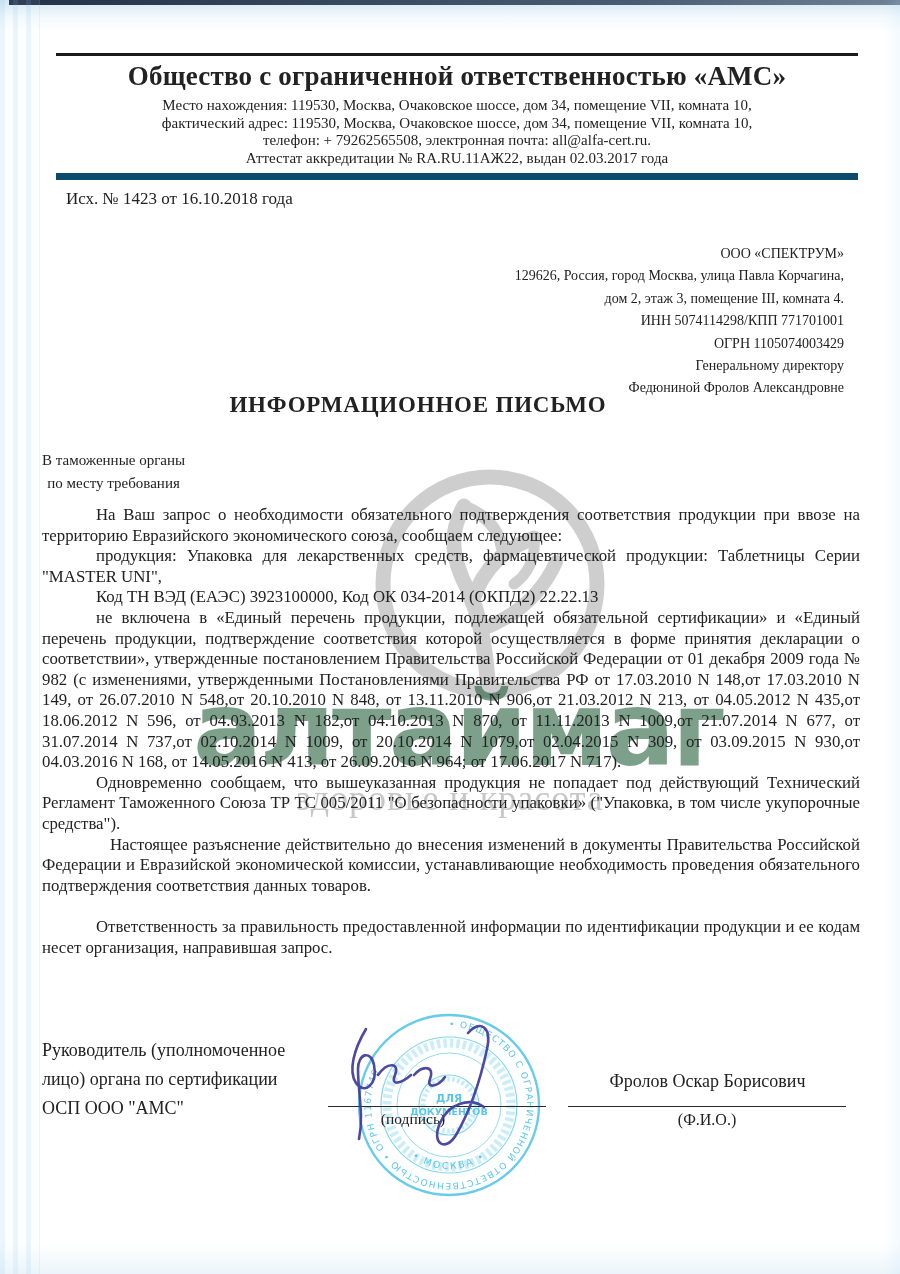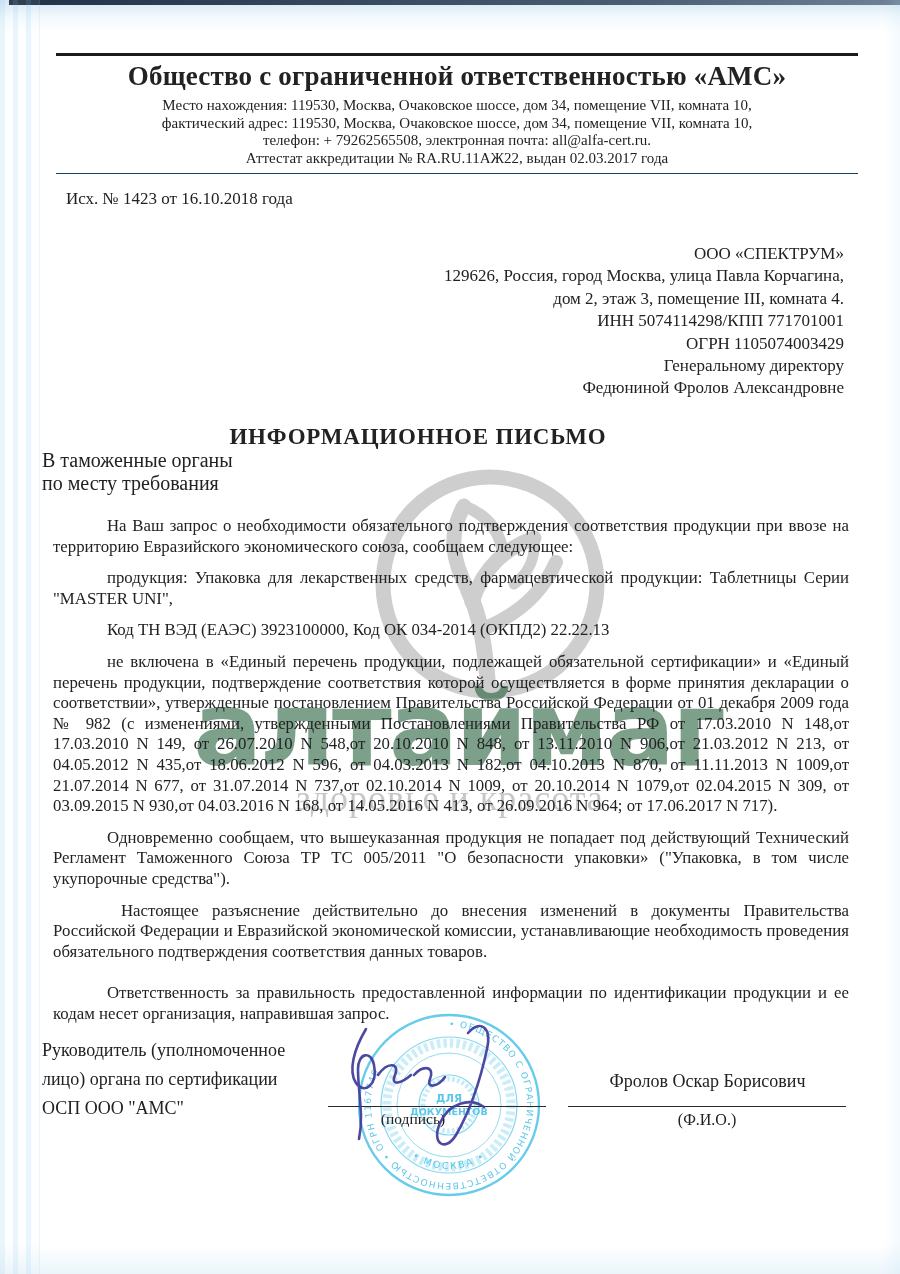--- a/index.html
+++ b/index.html
@@ -23,35 +23,35 @@
   .wm{position:absolute;z-index:1;pointer-events:none;}
   .wm-logo{left:368px;top:462px;width:244px;height:244px;opacity:.52;}
   .wm-brand{left:8px;top:678px;width:900px;text-align:center;
     font-family:"DejaVu Sans",sans-serif;font-weight:700;font-size:103px;line-height:1;
     color:#14532d;opacity:.55;letter-spacing:-3px;}
   .wm-tagline{left:0;top:780px;width:900px;text-align:center;
     font-family:Liberation Serif, serif;font-size:36px;line-height:1;
     color:#a2a2a2;opacity:.60;letter-spacing:1px;}
   
   .lh{position:absolute;left:56px;top:53px;width:802px;z-index:2;
-    border-top:3px solid #1b1b1b;border-bottom:1px solid #0c4a6e;
+    border-top:3px solid #1b1b1b;border-bottom:7px solid #0c4a6e;
     text-align:center;padding:2px 0 6px 0;}
   .lh-title{font-size:27px;font-weight:700;margin:3px 0 5px 0;letter-spacing:.2px;}
   .lh-line{font-size:15px;line-height:17.6px;}
   
   .outgoing{position:absolute;left:42px;top:189px;font-size:17px;z-index:2;margin-left:24px;}
   .recipient{position:absolute;right:56px;top:243px;text-align:right;
-    font-size:17px;line-height:22.4px;z-index:2;}
+    font-size:14px;line-height:22.4px;z-index:2;}
   
-  .letter-title{position:absolute;left:0;top:424px;width:836px;text-align:center;
+  .letter-title{position:absolute;left:0;top:392px;width:836px;text-align:center;
     font-size:23px;font-weight:700;letter-spacing:.8px;z-index:2;}
-  .addressee{position:absolute;left:42px;top:449px;font-size:20px;line-height:23px;z-index:2;}
+  .addressee{position:absolute;left:42px;top:449px;font-size:15px;line-height:23px;z-index:2;text-align:center;}
   .body-text{position:absolute;left:42px;top:505px;width:818px;z-index:2;
     font-size:16.8px;line-height:20.6px;text-align:justify;}
-  .body-text p{margin:11px;text-indent:54px;}
+  .body-text p{margin:0;text-indent:54px;}
   .body-text p.indent-lg{text-indent:68px;}
   .body-text p.gap-top{margin-top:21px;}
   
   .sig-left{position:absolute;left:42px;top:1036px;font-size:18px;line-height:29px;z-index:3;}
   .stamp{position:absolute;left:352px;top:1008px;width:194px;height:194px;z-index:2;opacity:.88;}
   .sig-line-left{position:absolute;left:328px;top:1106px;width:218px;border-top:1.6px solid #2a2a2a;z-index:4;}
   .sig-caption{position:absolute;left:338px;top:1110px;width:150px;text-align:center;
     font-size:15.5px;z-index:4;}
   .sig-ink{position:absolute;left:332px;top:1015px;width:190px;height:170px;z-index:5;}
   .fio-name{position:absolute;left:565px;top:1071px;width:285px;text-align:center;

